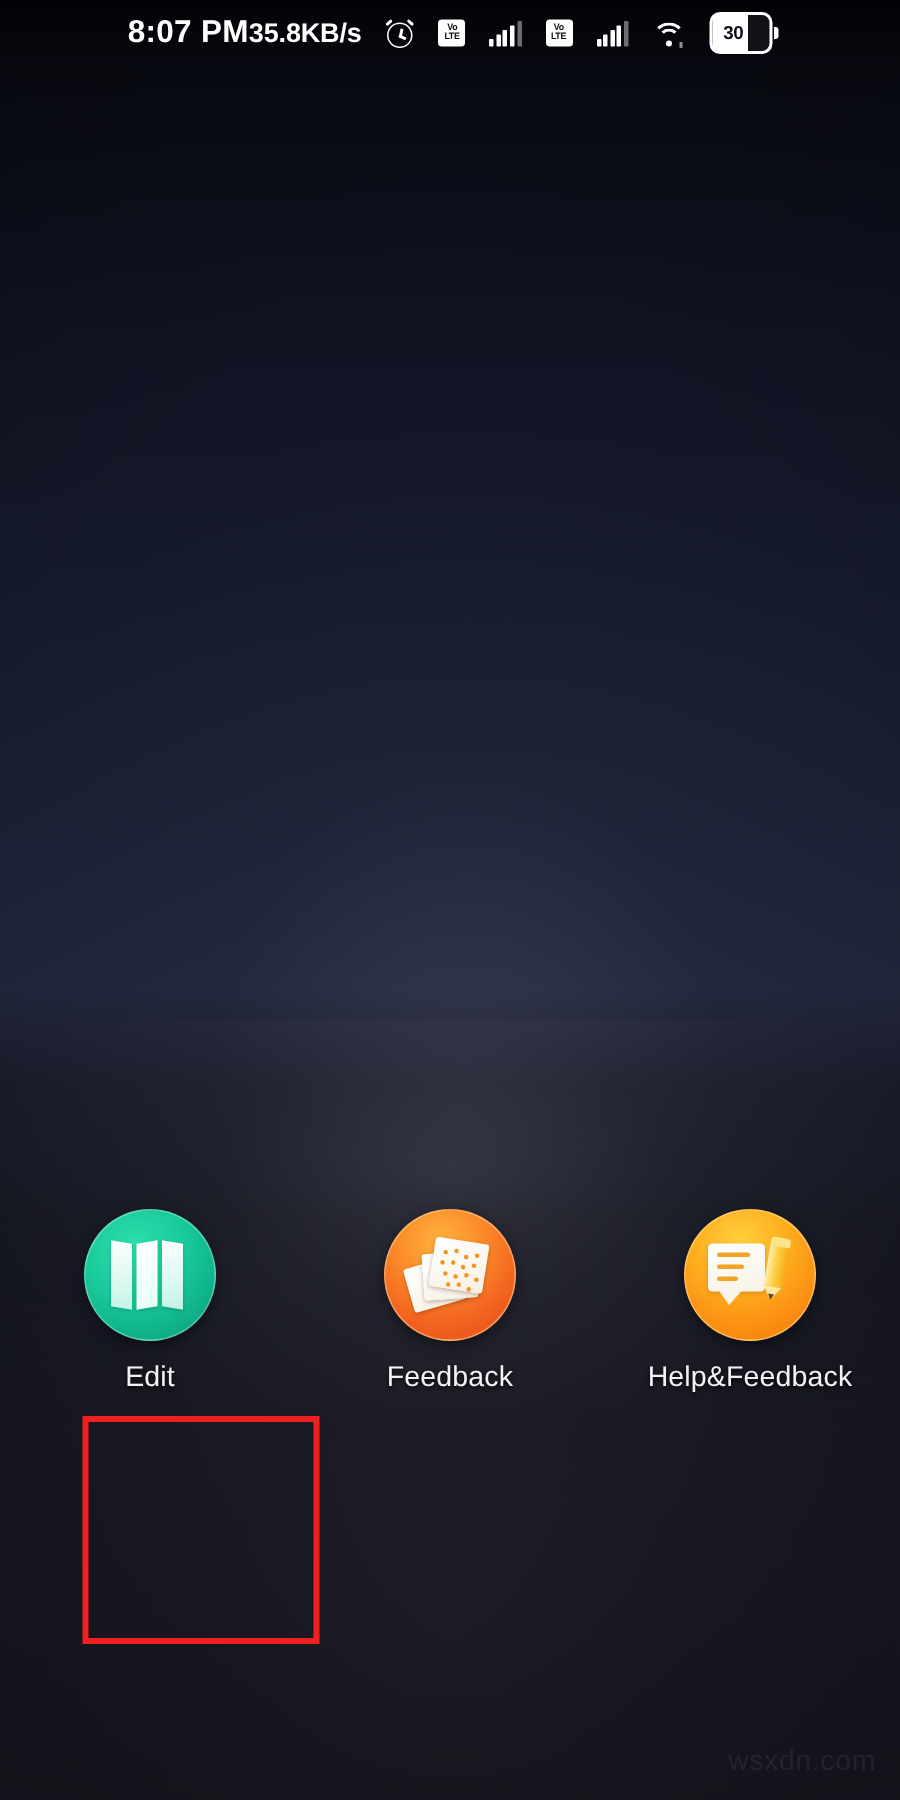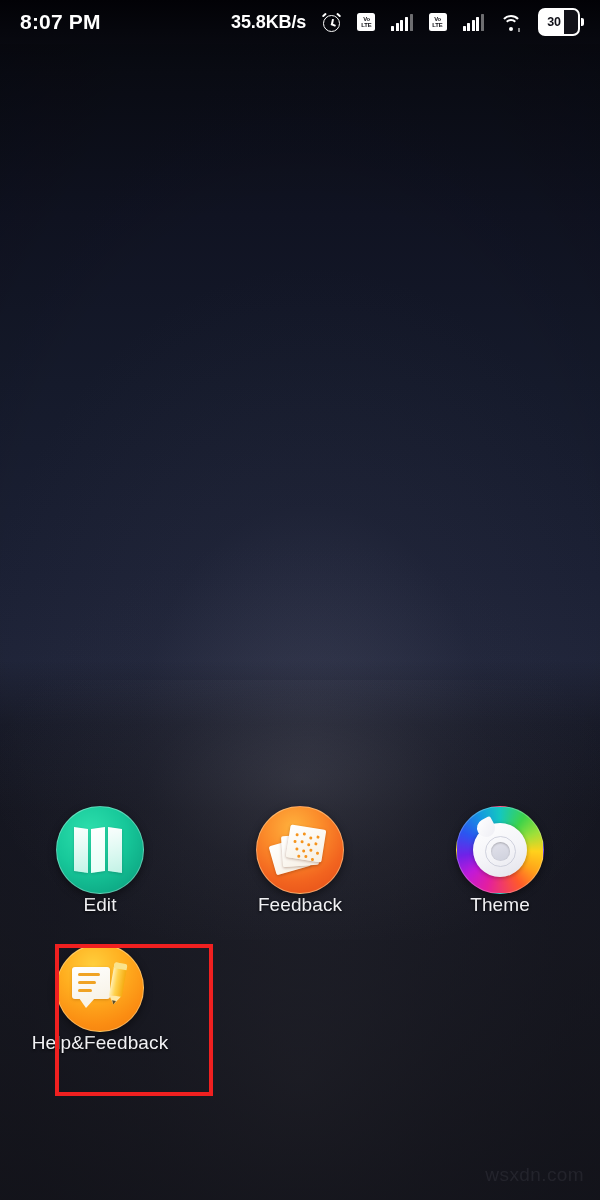--- a/index.html
+++ b/index.html
@@ -57,21 +57,21 @@
   }
   .menu-glow {
     position:absolute; left:0; right:0; top:680px; height:260px;
     background:radial-gradient(ellipse 52% 70% at 50% 38%, rgba(190,190,205,0.12) 0%, rgba(150,150,168,0.05) 48%, rgba(0,0,0,0) 100%);
     pointer-events:none;
   }
 
   
   .statusbar {
     position:absolute; top:0; left:0; right:0; height:44px;
-    display:flex; align-items:center; justify-content:space-between;
+    display:flex; align-items:center; justify-content:center;
     padding:0 16px 0 20px;
     background:linear-gradient(180deg, #020206 0%, #06070d 70%, rgba(8,9,16,0.85) 100%);
     z-index:40;
   }
   .sb-time {
     color:#ffffff; font-size:21px; font-weight:bold; letter-spacing:0.2px;
   }
   .sb-right { display:flex; align-items:center; gap:16px; }
   .sb-speed { color:#fff; font-size:18px; font-weight:bold; letter-spacing:-0.1px; }
 
@@ -189,21 +189,21 @@
     display:flex; flex-direction:column; align-items:center; justify-content:flex-start;
     padding-top:6px;
   }
   .menu-icon {
     width:88px; height:88px; border-radius:50%;
     position:relative; overflow:visible;
     display:flex; align-items:center; justify-content:center;
     box-shadow:0 3px 9px rgba(0,0,0,0.45);
   }
   .menu-label {
-    color:#f2f2f5; font-size:19px; letter-spacing:0.1px;
+    margin-top:14px; color:#f2f2f5; font-size:19px; letter-spacing:0.1px;
     text-shadow:0 1px 3px rgba(0,0,0,0.85); white-space:nowrap;
   }
 
   
   .ic-edit {
     background:radial-gradient(circle at 38% 30%, #2ee0ad 0%, #17c89a 45%, #0fae88 75%, #0b8f72 100%);
     border:1.5px solid rgba(255,255,255,0.30);
   }
   .ic-edit .pages { position:relative; width:52px; height:44px; }
   .ic-edit .pg {
@@ -461,31 +461,20 @@
               <i style="left:25px;top:17px"></i>
             <i style="left:7px;top:23px"></i>
               <i style="left:14px;top:22px"></i>
               <i style="left:21px;top:24px"></i>
           </span>
         </span>
       </div>
       <div class="menu-label">Feedback</div>
     </div>
 
-    <div class="menu-cell">
-      <div class="menu-icon ic-theme">
-        <span class="pal">
-          <span class="pal-body"></span>
-          <span class="pal-ring"></span>
-          <span class="pal-hole"></span>
-          <span class="pal-thumb"></span>
-        </span>
-      </div>
-      <div class="menu-label">Theme</div>
-    </div>
 
 
 
     <div class="menu-cell">
       <div class="menu-icon ic-help">
         <span class="hf">
           <i class="bubble"></i>
           <i class="tail2"></i>
           <i class="ln l1"></i>
             <i class="ln l2"></i>

